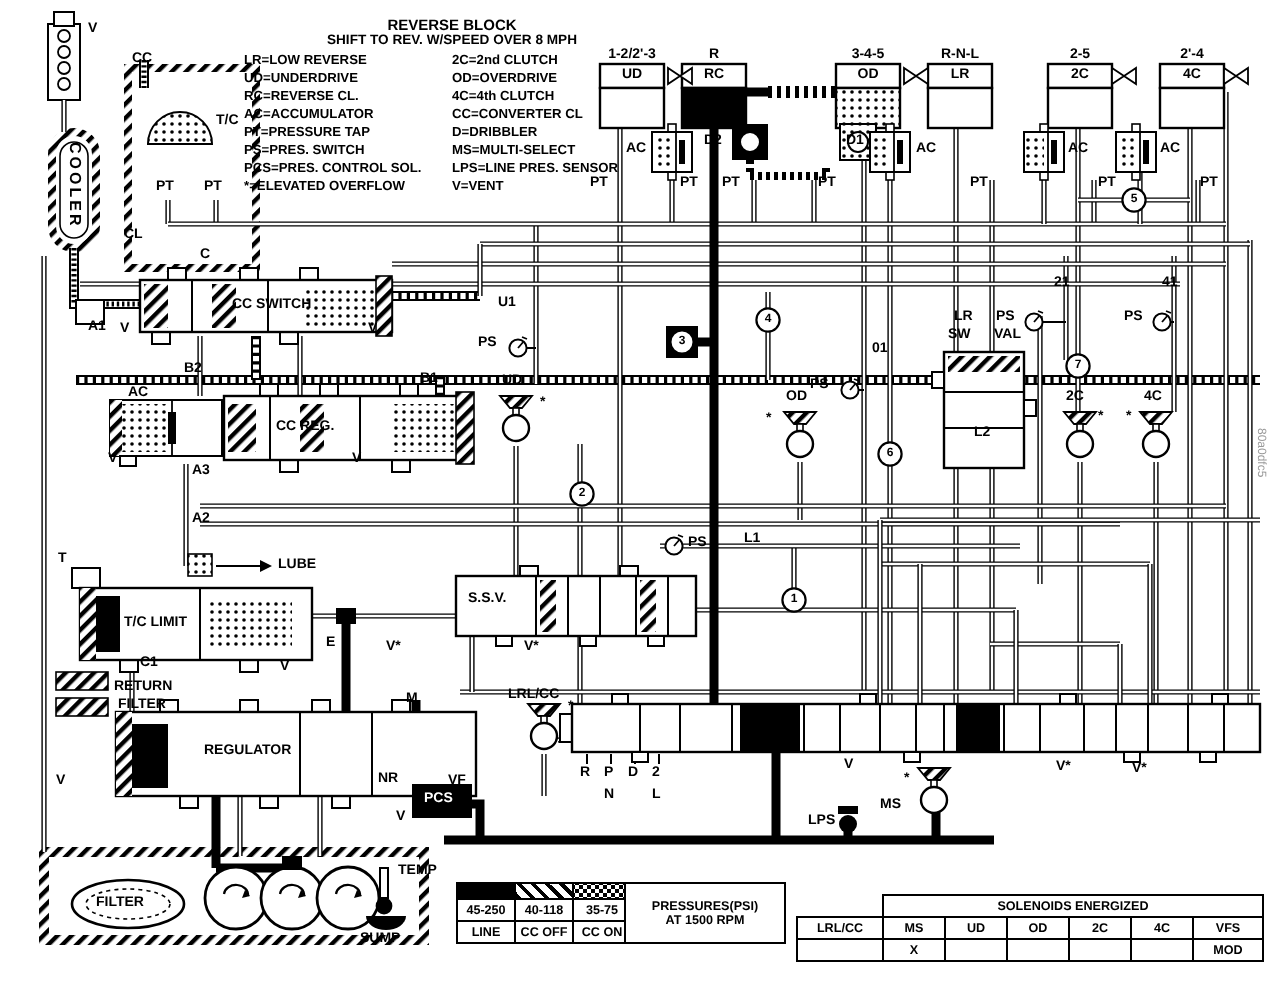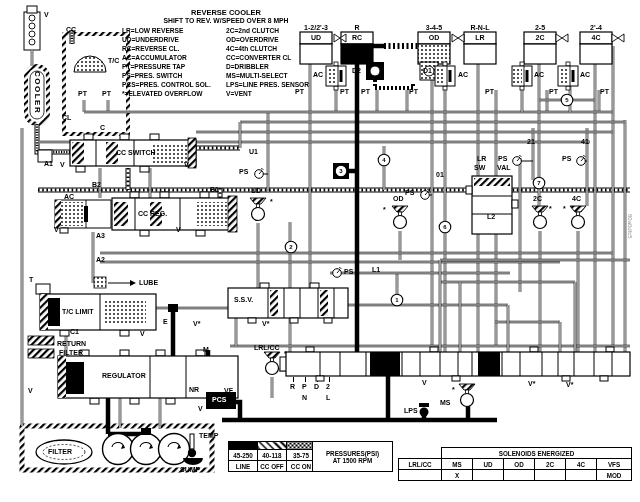--- a/index.html
+++ b/index.html
@@ -439,21 +439,21 @@
       <path d="M183,458 a10,7 0 0 0 20,0 Z" fill="#000" stroke="none" stroke-width="0"></path>
       <rect x="94" y="277" width="12" height="11" fill="url(#dots)" stroke="#000" stroke-width="0.8" rx="0"></rect>
       <line x1="108" y1="283" x2="130" y2="283" stroke="#000" stroke-width="1"></line>
       <path d="M130,280 L136,283 L130,286 Z" fill="#000" stroke="none" stroke-width="0"></path>
       <rect x="419" y="403" width="10" height="4" fill="#000" stroke="none" stroke-width="0" rx="0"></rect>
       <circle cx="424" cy="412" r="4.5" fill="#000" stroke="none" stroke-width="0"></circle>
     </g>
 </svg>
 
 <div id="legend">
-  <div class="t">REVERSE COOLER</div>
+  <div class="t">REVERSE BLOCK</div>
   <div class="s">SHIFT TO REV. W/SPEED OVER 8 MPH</div>
   <div id="legend-rows">
       <div class="row">
         <span>LR=LOW REVERSE</span>
         <span>2C=2nd CLUTCH</span>
       </div>
       <div class="row">
         <span>UD=UNDERDRIVE</span>
         <span>OD=OVERDRIVE</span>
       </div>

